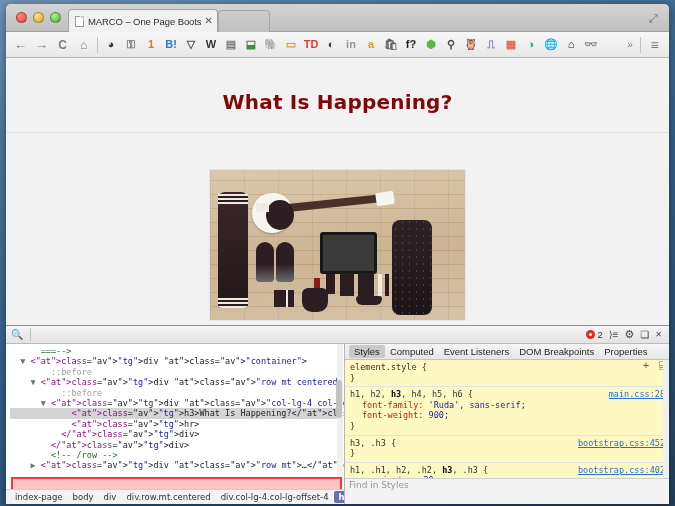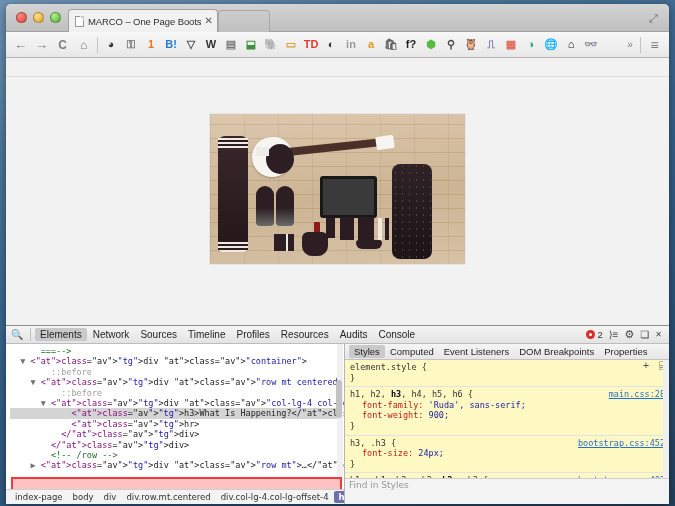--- a/index.html
+++ b/index.html
@@ -287,20 +287,21 @@
             <span class="gl" style="color: rgb(138, 26, 26);">👓</span>
           </div>
         </div>
       <div class="navbtn" style="font-size:10px;width:14px;">»</div>
       <div class="vsep"></div>
       <div class="navbtn" style="font-size:14px;">≡</div>
     </div>
 
     <div id="page">
       <div id="page-inner">
+        <h3 class="page-h3">What Is Happening?</h3>
         <hr class="page-hr">
         <div class="photo-wrap">
           <div class="photo">
             <div class="wood"></div>
             <div class="ob jacket"></div>
             <div class="ob guitar-body"></div>
             <div class="ob guitar-neck"></div>
             <div class="ob guitar-body2"></div>
             <div class="ob pickg"></div>
             <div class="ob guitar-head"></div>
@@ -321,30 +322,20 @@
           </div>
         </div>
       </div>
     </div>
 
     <div id="devtools">
 
       <div id="dt-tabs">
         <span class="dt-search">🔍</span>
         <span class="dt-vsep"></span>
-        <span id="dt-tablist" style="display:flex;gap:1px;align-items:center;">
-            <span class="dt-tab active">Elements</span>
-            <span class="dt-tab">Network</span>
-            <span class="dt-tab">Sources</span>
-            <span class="dt-tab">Timeline</span>
-            <span class="dt-tab">Profiles</span>
-            <span class="dt-tab">Resources</span>
-            <span class="dt-tab">Audits</span>
-            <span class="dt-tab">Console</span>
-          </span>
         <span class="dt-right">
           <span class="err">
             <span class="err-dot"></span>
             <span>2</span>
           </span>
           <span class="dt-ico">⟩≡</span>
           <span class="dt-ico" style="font-size:11px;">⚙</span>
           <span class="dt-ico">❏</span>
           <span class="dt-ico" style="font-size:8px;">✕</span>
         </span>
@@ -400,21 +391,20 @@
                 <div class="rule">
                   <div class="sel2">h1, h2, <b>h3</b>, h4, h5, h6 {</div>
                   <a class="src">main.css:28</a>
                   <div class="prop"><span>font-family</span>: <span class="val">'Ruda', sans-serif;</span></div>
                   <div class="prop"><span>font-weight</span>: <span class="val">900;</span></div>
                   <div class="sel2">}</div>
                 </div>
                 <div class="rule">
                   <div class="sel2">h3, .h3 {</div>
                   <a class="src">bootstrap.css:452</a>
-                  <div class="prop"><span>font-size</span>: <span class="val">24px;</span></div>
                   <div class="sel2">}</div>
                 </div>
                 <div class="rule">
                   <div class="sel2">h1, .h1, h2, .h2, <b>h3</b>, .h3 {</div>
                   <a class="src">bootstrap.css:402</a>
                   <div class="prop"><span>margin-top</span>: <span class="val">20px;</span></div>
                 </div>
               </div>
             <div class="st-vscroll"></div>
             <div id="find">Find in Styles</div>

